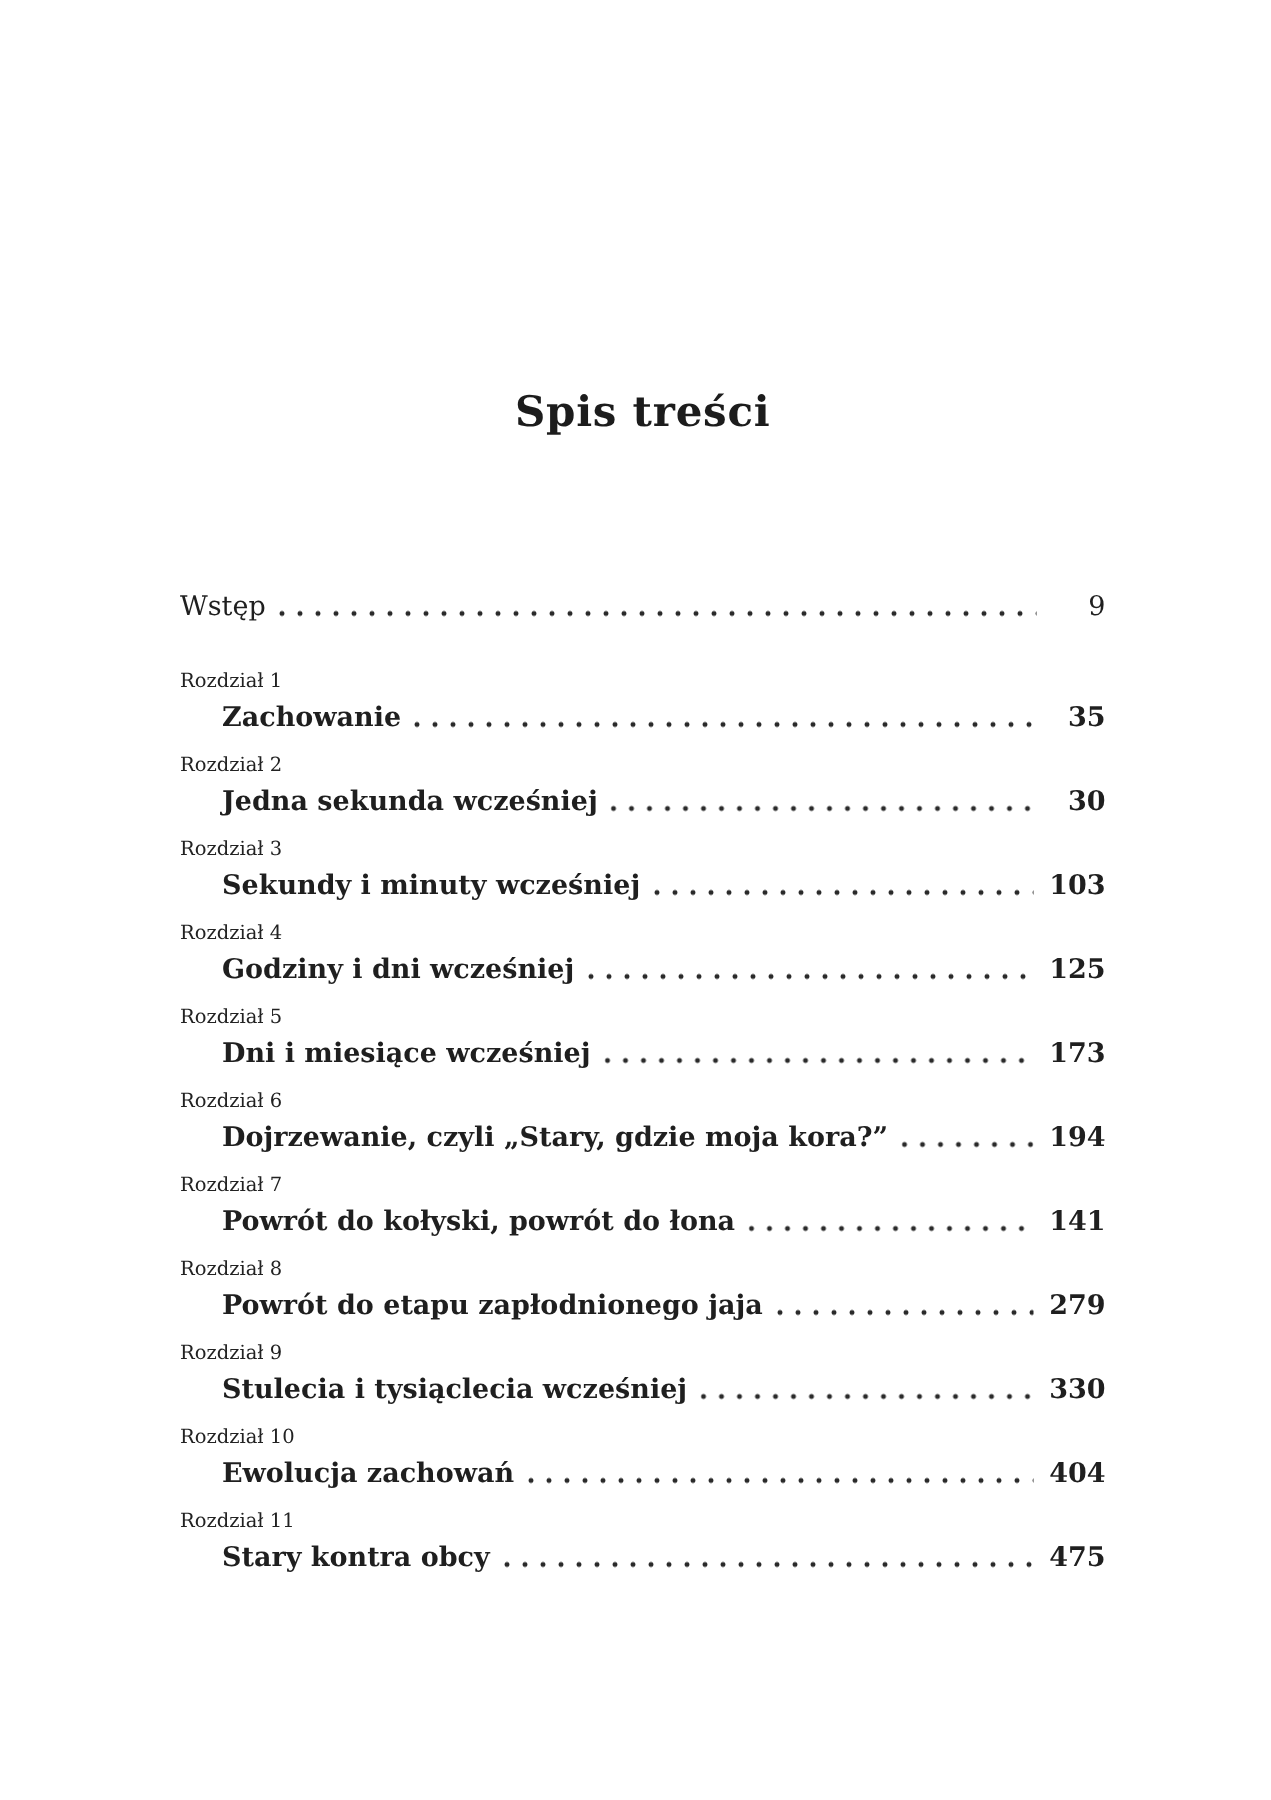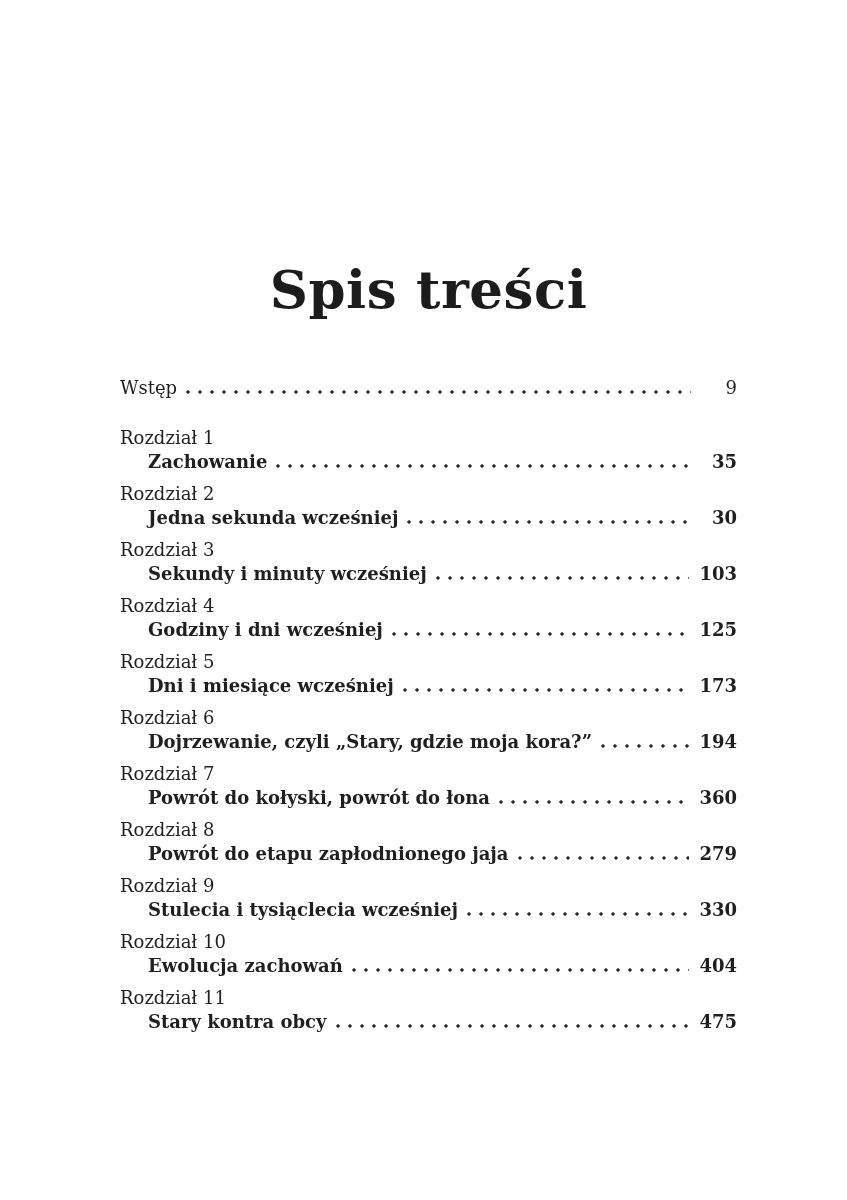--- a/index.html
+++ b/index.html
@@ -17,35 +17,35 @@
     font-family: "DejaVu Serif", "Liberation Serif", serif;
     overflow: hidden;
   }
   .book-title {
     position: absolute;
     top: 260px;
     left: 120px;
     width: 617px;
     margin: 0;
     text-align: center;
-    font-size: 53px;
+    font-size: 28px;
     font-weight: 700;
     letter-spacing: 0.5px;
     color: #1c1c1c;
     line-height: 1.1;
   }
   .toc {
     position: absolute;
-    top: 374px;
+    top: 391px;
     left: 120px;
     width: 617px;
   }
   .toc-entry { margin: 0; }
   .toc-label {
-    font-size: 18px;
+    font-size: 13px;
     line-height: 21px;
     color: #222222;
   }
   .toc-row {
     display: flex;
     align-items: flex-end;
     font-size: 18px;
     line-height: 27px;
     color: #1f1f1f;
   }
@@ -132,21 +132,21 @@
           <span class="toc-title">Dojrzewanie, czyli „Stary, gdzie moja kora?”</span>
           <span class="leader"></span>
           <span class="page-num">194</span>
         </div>
       </div>
       <div class="toc-entry chapter">
         <div class="toc-label">Rozdział 7</div>
         <div class="toc-row indent">
           <span class="toc-title">Powrót do kołyski, powrót do łona</span>
           <span class="leader"></span>
-          <span class="page-num">360</span>
+          <span class="page-num">141</span>
         </div>
       </div>
       <div class="toc-entry chapter">
         <div class="toc-label">Rozdział 8</div>
         <div class="toc-row indent">
           <span class="toc-title">Powrót do etapu zapłodnionego jaja</span>
           <span class="leader"></span>
           <span class="page-num">279</span>
         </div>
       </div>

